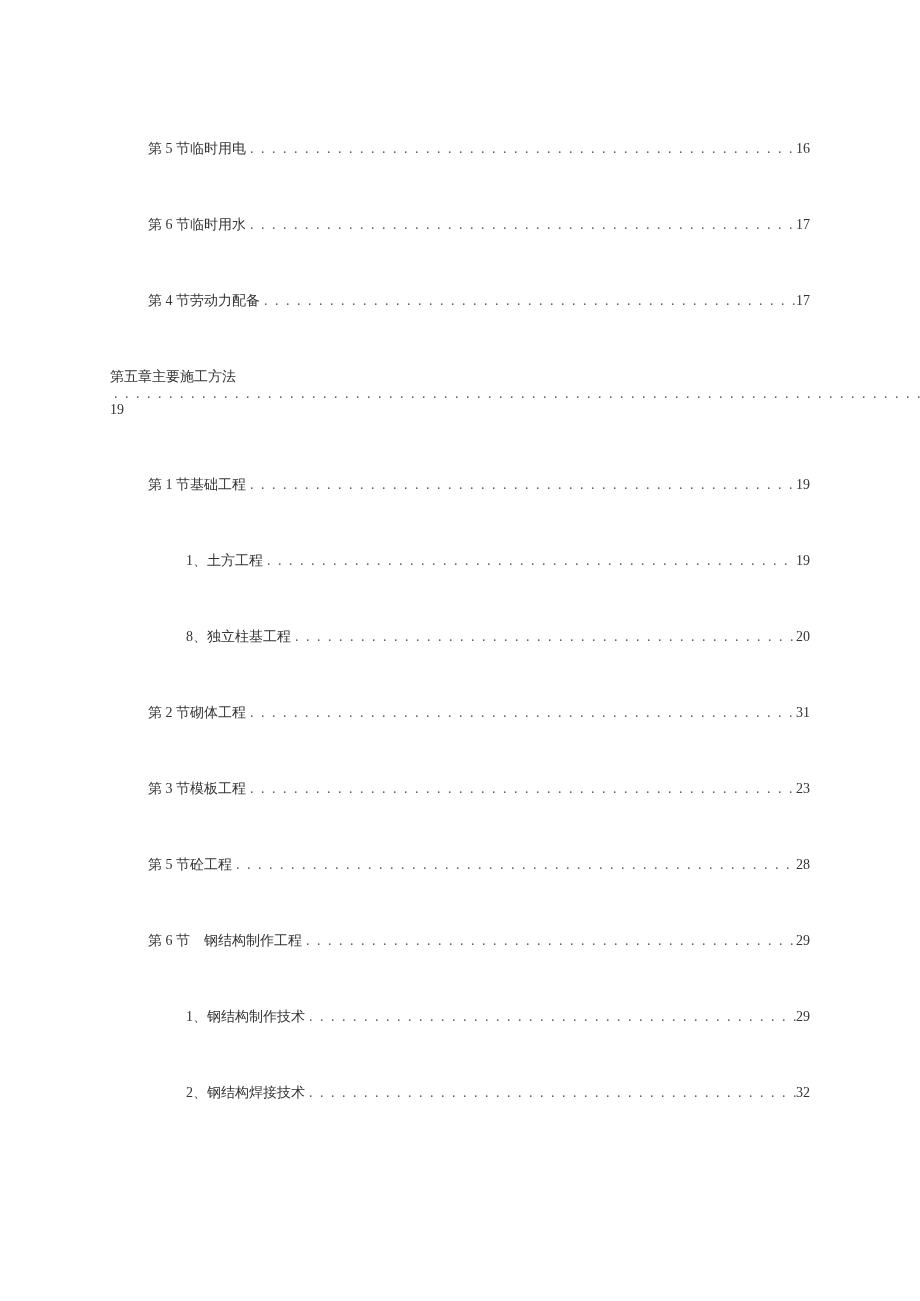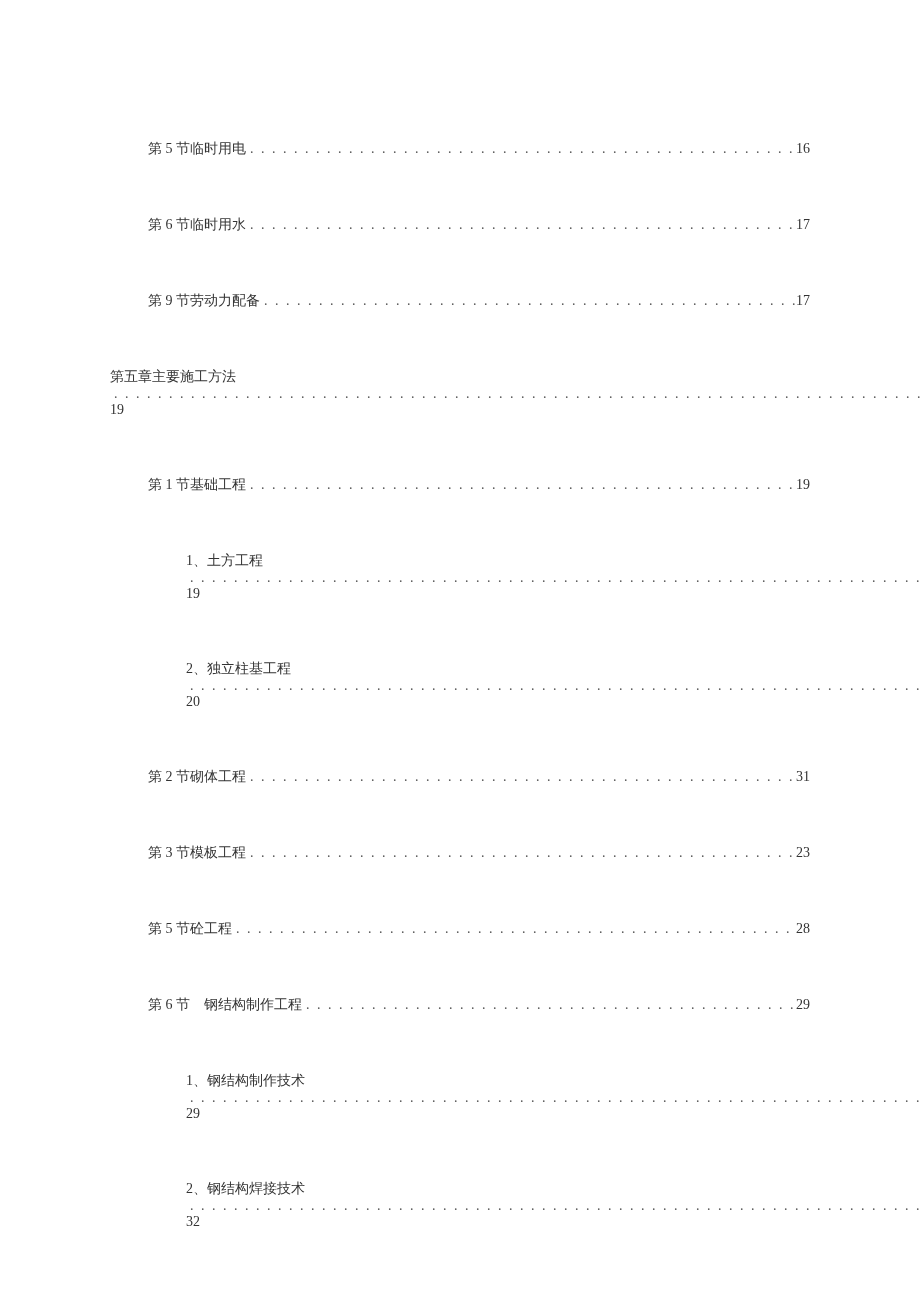--- a/index.html
+++ b/index.html
@@ -26,58 +26,58 @@
       letter-spacing: 2px;
       color: #555;
       padding: 0 4px;
     }
     .toc-dots::after {
       content: ". . . . . . . . . . . . . . . . . . . . . . . . . . . . . . . . . . . . . . . . . . . . . . . . . . . . . . . . . . . . . . . . . . . . . . . . . . . . . . . . . . . . . . . . . . . . . . . . . . . . . . . . . . . . . . . . . . . . . . . . . . . . . . . . . . . . . . . . . . . . . . . . . . . . . . . . . . . . . . . . . . . . . .";
     }
     .toc-page { flex: 0 0 auto; }
     .level-0 { padding-left: 0; flex-direction: column; }
     .level-1 { padding-left: 38px; }
-    .level-2 { padding-left: 76px; flex-direction: column; }
+    .level-2 { padding-left: 76px; }
   </style>
 </head>
 <body>
 
 <div id="toc-container">
     <div class="toc-entry level-1">
       <span class="toc-label">第 5 节临时用电</span>
       <span class="toc-dots"></span>
       <span class="toc-page">16</span>
     </div>
     <div class="toc-entry level-1">
       <span class="toc-label">第 6 节临时用水</span>
       <span class="toc-dots"></span>
       <span class="toc-page">17</span>
     </div>
     <div class="toc-entry level-1">
-      <span class="toc-label">第 9 节劳动力配备</span>
+      <span class="toc-label">第 4 节劳动力配备</span>
       <span class="toc-dots"></span>
       <span class="toc-page">17</span>
     </div>
     <div class="toc-entry level-0">
       <span class="toc-label">第五章主要施工方法</span>
       <span class="toc-dots"></span>
       <span class="toc-page">19</span>
     </div>
     <div class="toc-entry level-1">
       <span class="toc-label">第 1 节基础工程</span>
       <span class="toc-dots"></span>
       <span class="toc-page">19</span>
     </div>
     <div class="toc-entry level-2">
       <span class="toc-label">1、土方工程</span>
       <span class="toc-dots"></span>
       <span class="toc-page">19</span>
     </div>
     <div class="toc-entry level-2">
-      <span class="toc-label">2、独立柱基工程</span>
+      <span class="toc-label">8、独立柱基工程</span>
       <span class="toc-dots"></span>
       <span class="toc-page">20</span>
     </div>
     <div class="toc-entry level-1">
       <span class="toc-label">第 2 节砌体工程</span>
       <span class="toc-dots"></span>
       <span class="toc-page">31</span>
     </div>
     <div class="toc-entry level-1">
       <span class="toc-label">第 3 节模板工程</span>

